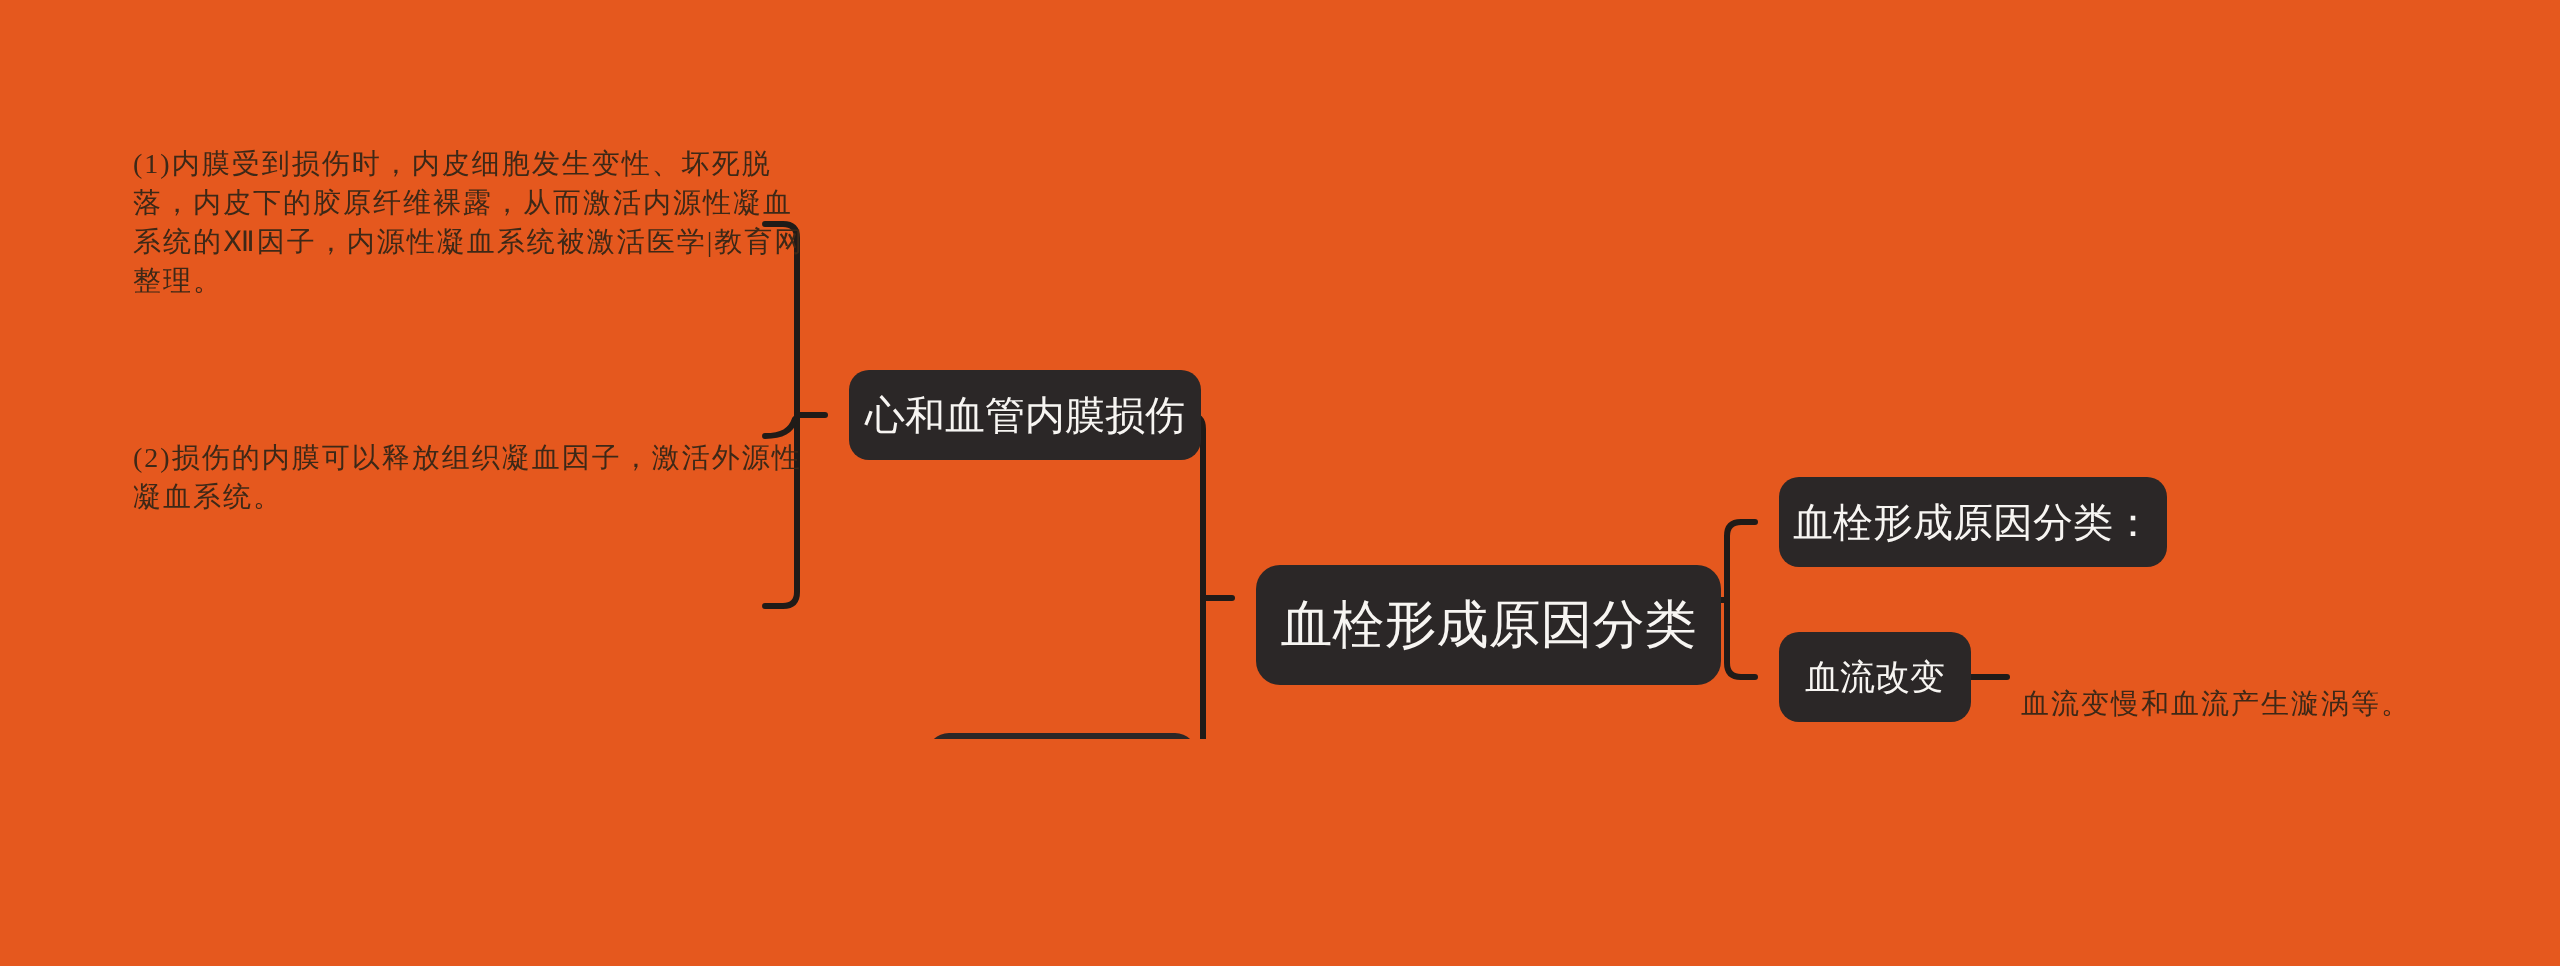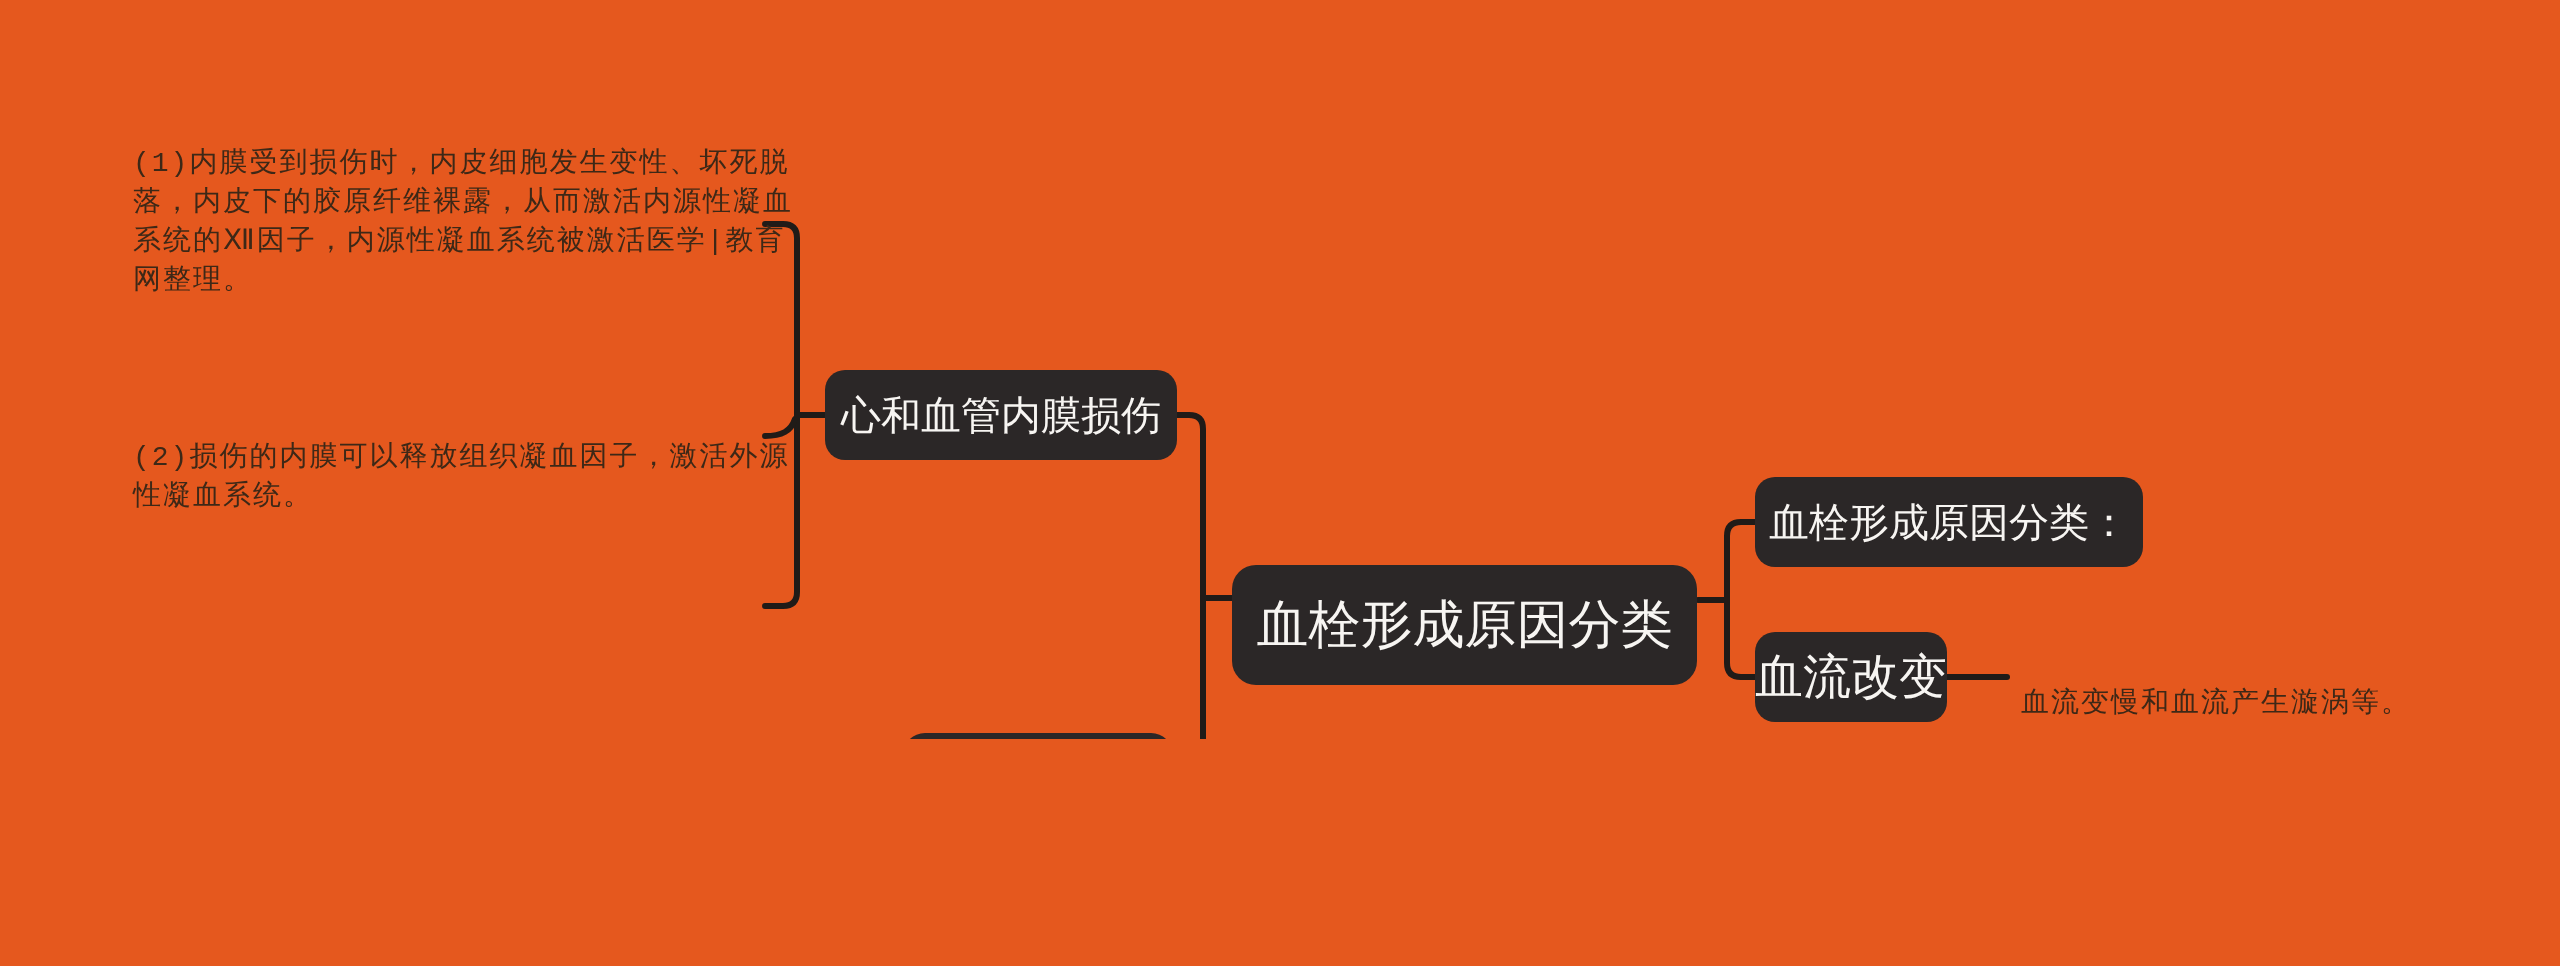--- a/index.html
+++ b/index.html
@@ -8,39 +8,40 @@
     --node_text:#F7F5F2;
     --line:#201B18;
     --note_text:#3D2817;
   }
   html,body{margin:0;padding:0;background:var(--bg);}
   .canvas{
     position:relative;
     width:2560px;height:739px;
     background:var(--bg);
     overflow:hidden;
-    font-family:Liberation Mono, monospace;
+    font-family:Liberation Serif, serif;
   }
   .connectors{position:absolute;left:0;top:0;width:2560px;height:966px;}
   .connectors path{stroke:var(--line);stroke-width:6;fill:none;stroke-linecap:round;stroke-linejoin:round;}
   .node{
     position:absolute;
     background:var(--node_bg);
     color:var(--node_text);
     display:flex;align-items:center;justify-content:center;
     border-radius:20px;
     white-space:nowrap;
     box-sizing:border-box;
     cursor:default;
+    margin-left:24px;
   }
   .node-heart   {left:825px; top:370px; width:352px; height:90px;  font-size:40px;}
   .node-central {left:1232px;top:565px; width:465px; height:120px; font-size:52px; border-radius:24px;}
   .node-quality {left:903px; top:733px; width:270px; height:92px;  font-size:44px; border-radius:22px;}
   .node-cause   {left:1755px;top:477px; width:388px; height:90px;  font-size:40px;text-align:center;}
-  .node-flow    {left:1755px;top:632px; width:192px; height:90px;  font-size:48px;}
+  .node-flow    {left:1755px;top:632px; width:192px; height:90px;  font-size:35px;}
   .note{
     position:absolute;
     color:var(--note_text);
     font-size:28px;line-height:39px;letter-spacing:2px;
     word-break:break-all;
   }
   .note-1{left:133px;top:144px;width:676px;}
   .note-2{left:133px;top:399px;width:676px;margin-top:39px;}
   .note-3{left:133px;top:572px;width:690px;}
   .note-4{left:212px;top:744px;width:648px;}

